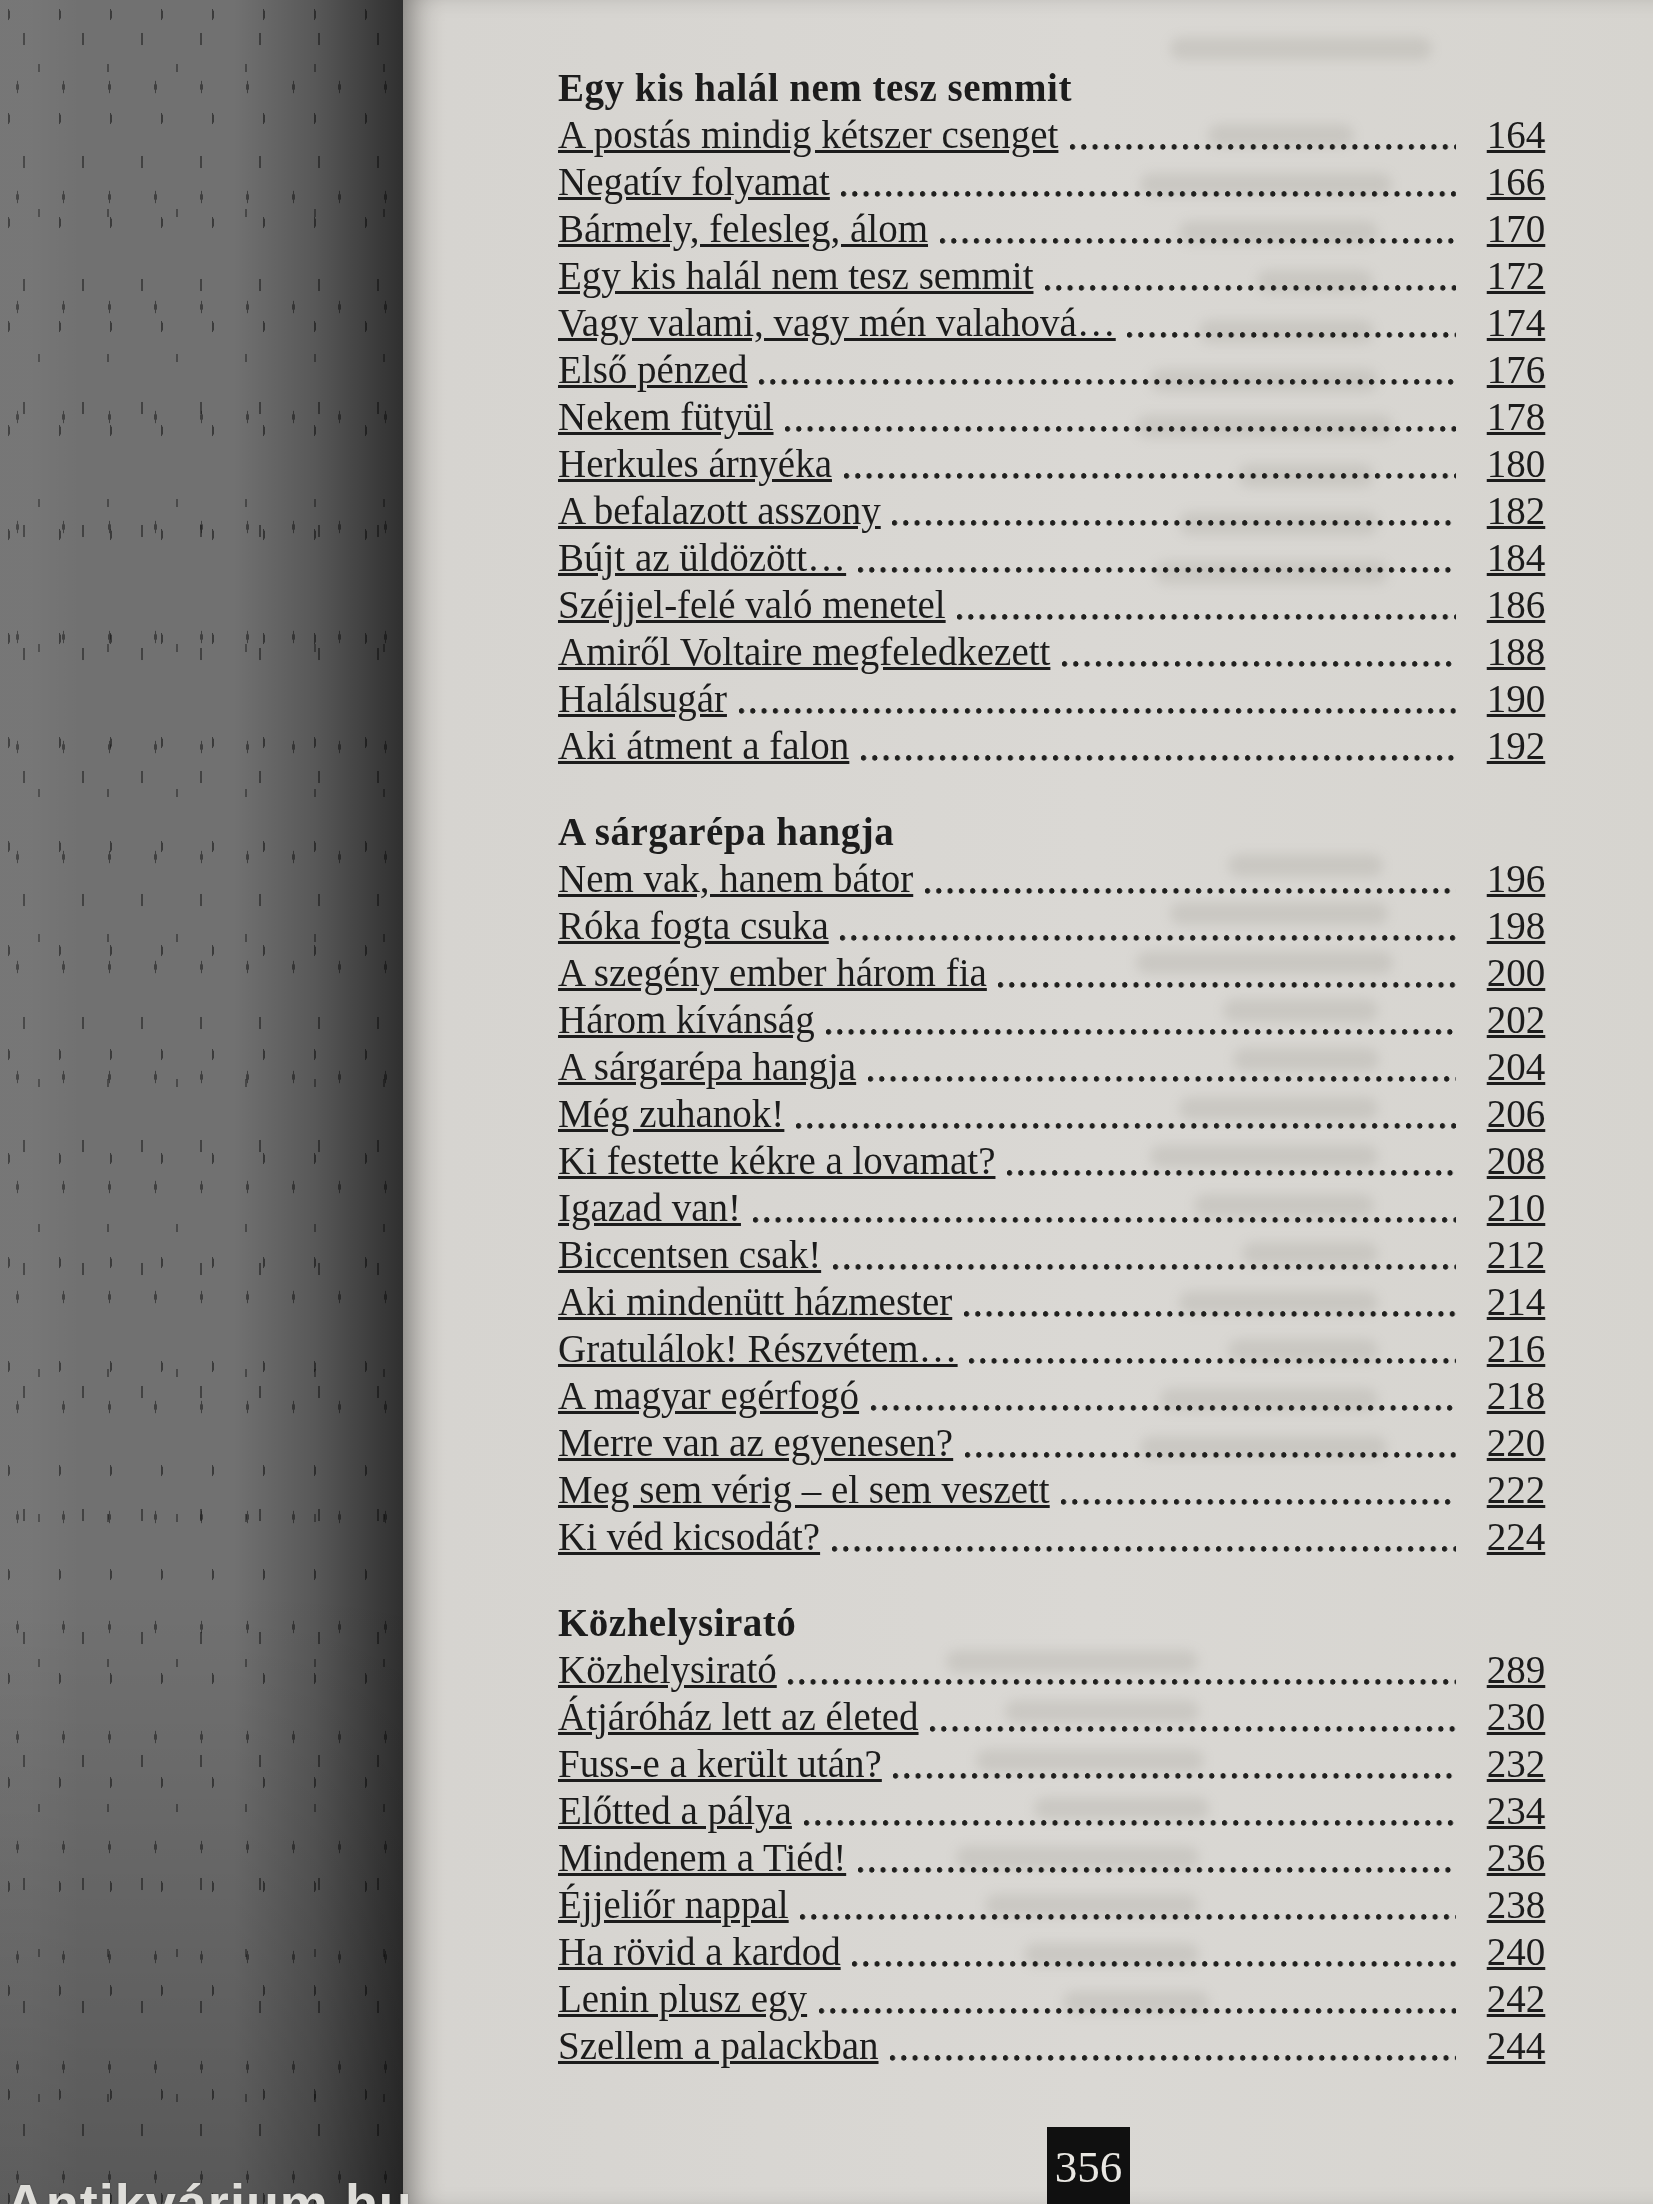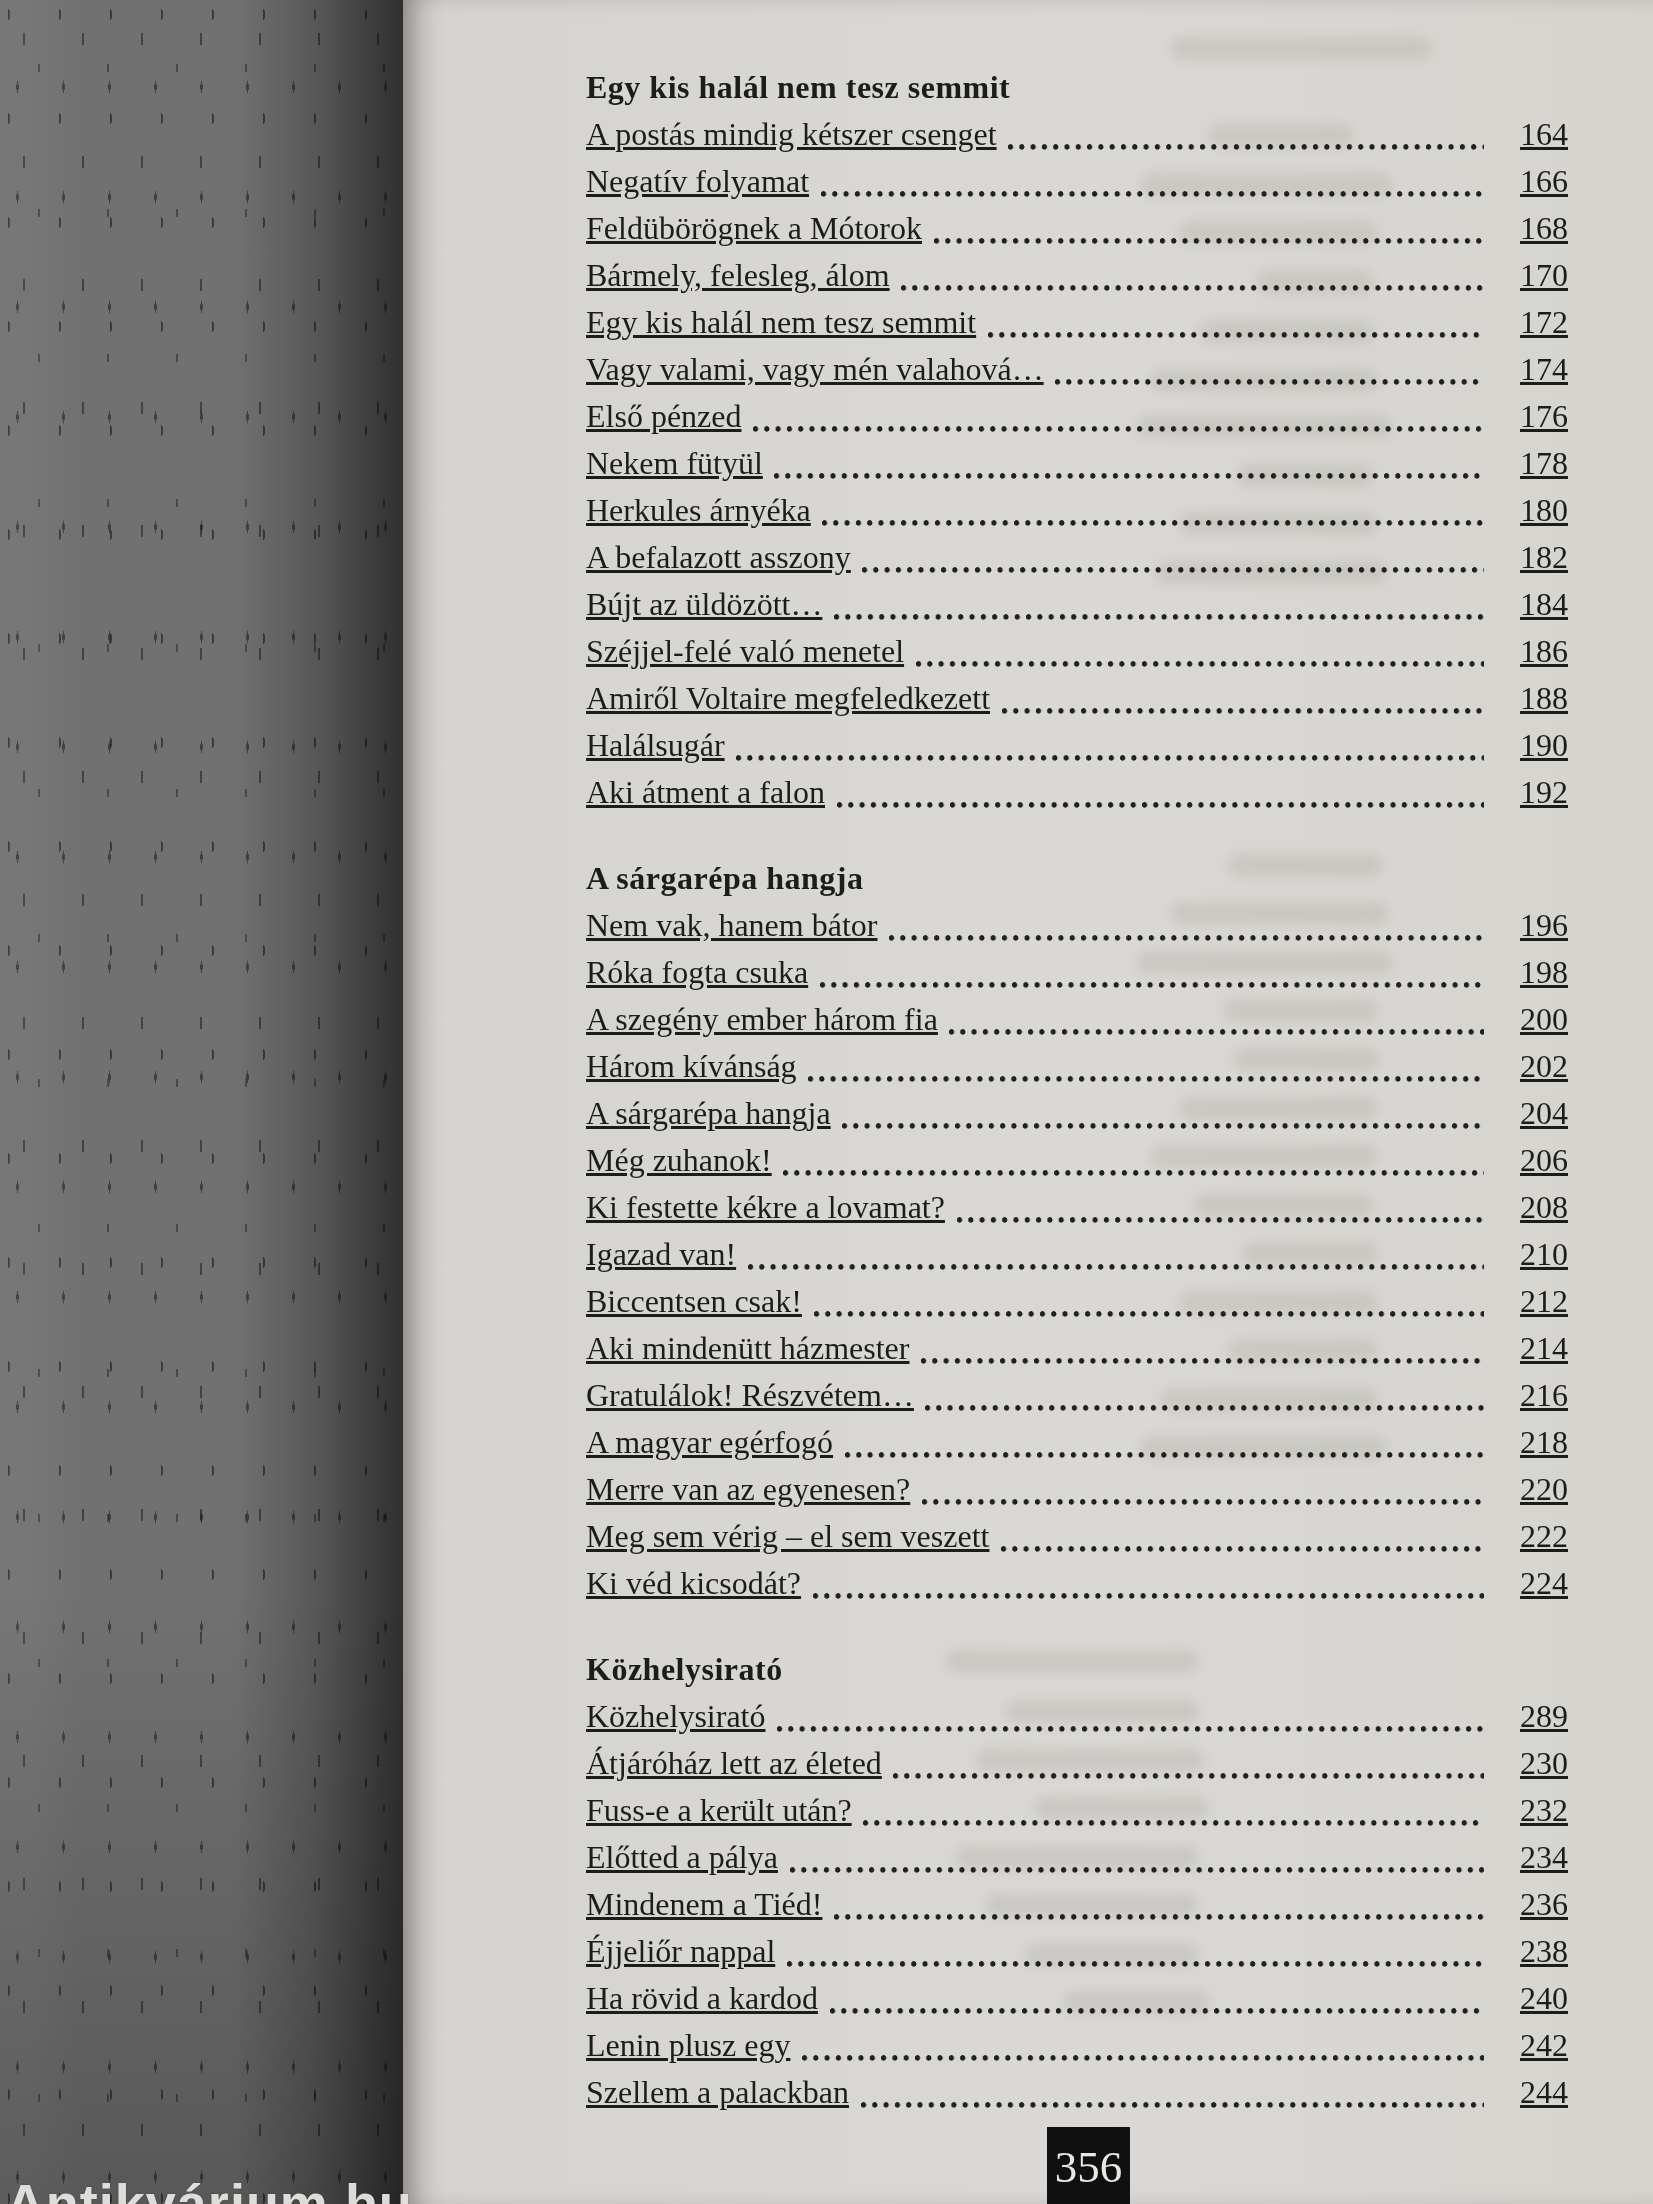--- a/index.html
+++ b/index.html
@@ -37,21 +37,21 @@
 
   
   .ghost{
     position:absolute;height:23px;border-radius:11.6px;
     background:#8e8b82;opacity:.20;filter:blur(5.8px);
   }
 
   
   .toc{
     position:absolute;left:155px;top:64px;width:1004px;
-    color:#1c1c1c;font-size:32px;line-height:47px;margin-left:28px;
+    color:#1c1c1c;font-size:39px;line-height:47px;
   }
   .section{margin:0;}
   .section + .section{margin-top:39px;}
   .section-title{font-weight:bold;letter-spacing:0.5px;}
   .row{display:flex;align-items:baseline;text-decoration:underline;}
   .row .t{white-space:nowrap;}
   .leader{
     flex:1;height:5.8px;align-self:flex-end;margin:0 13.6px 7.8px 11.6px;
     background-image:radial-gradient(circle at 2.5px 2.8px,#20201e 2.3px,rgba(0,0,0,0) 3px);
     background-size:11.3px 5.8px;background-repeat:repeat-x;background-position:left bottom;
@@ -123,25 +123,20 @@
     <span class="t">A postás mindig kétszer csenget</span>
     <span class="leader"></span>
     <span class="pno">164</span>
   </div>
         <div class="row">
     <span class="t">Negatív folyamat</span>
     <span class="leader"></span>
     <span class="pno">166</span>
   </div>
         <div class="row">
-    <span class="t">Feldübörögnek a Mótorok</span>
-    <span class="leader"></span>
-    <span class="pno">168</span>
-  </div>
-        <div class="row">
     <span class="t">Bármely, felesleg, álom</span>
     <span class="leader"></span>
     <span class="pno">170</span>
   </div>
         <div class="row">
     <span class="t">Egy kis halál nem tesz semmit</span>
     <span class="leader"></span>
     <span class="pno">172</span>
   </div>
         <div class="row">

